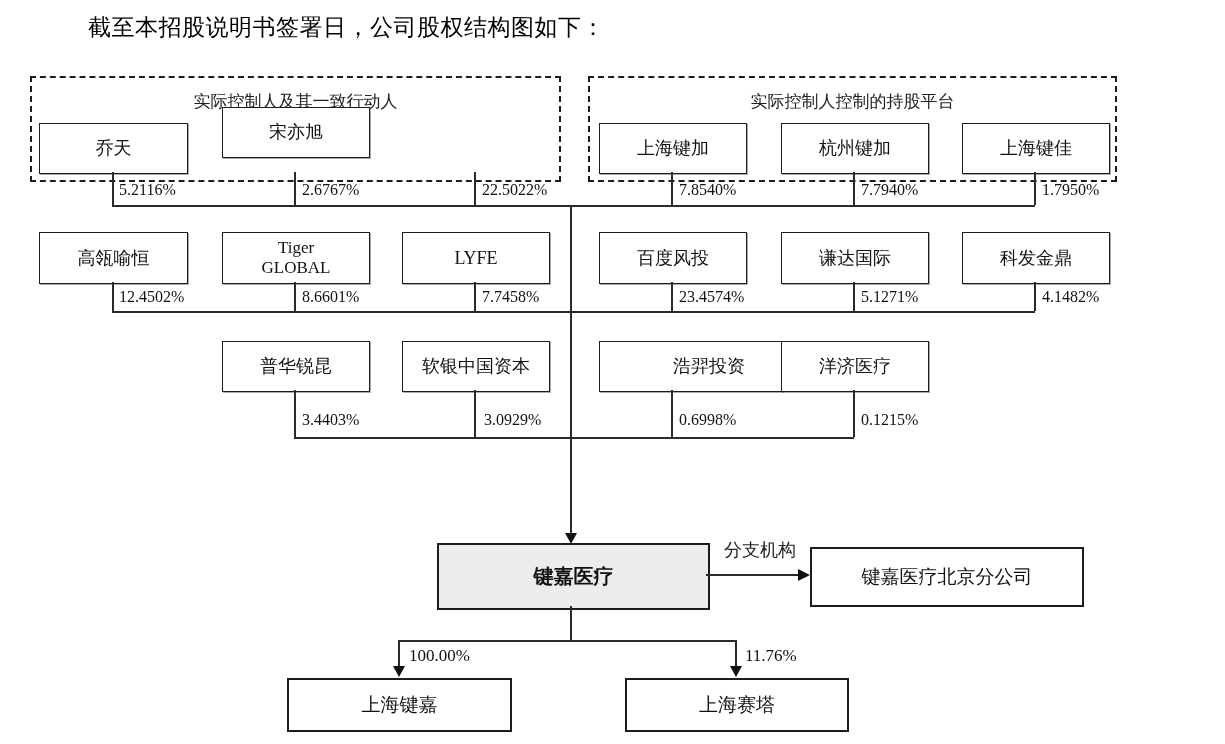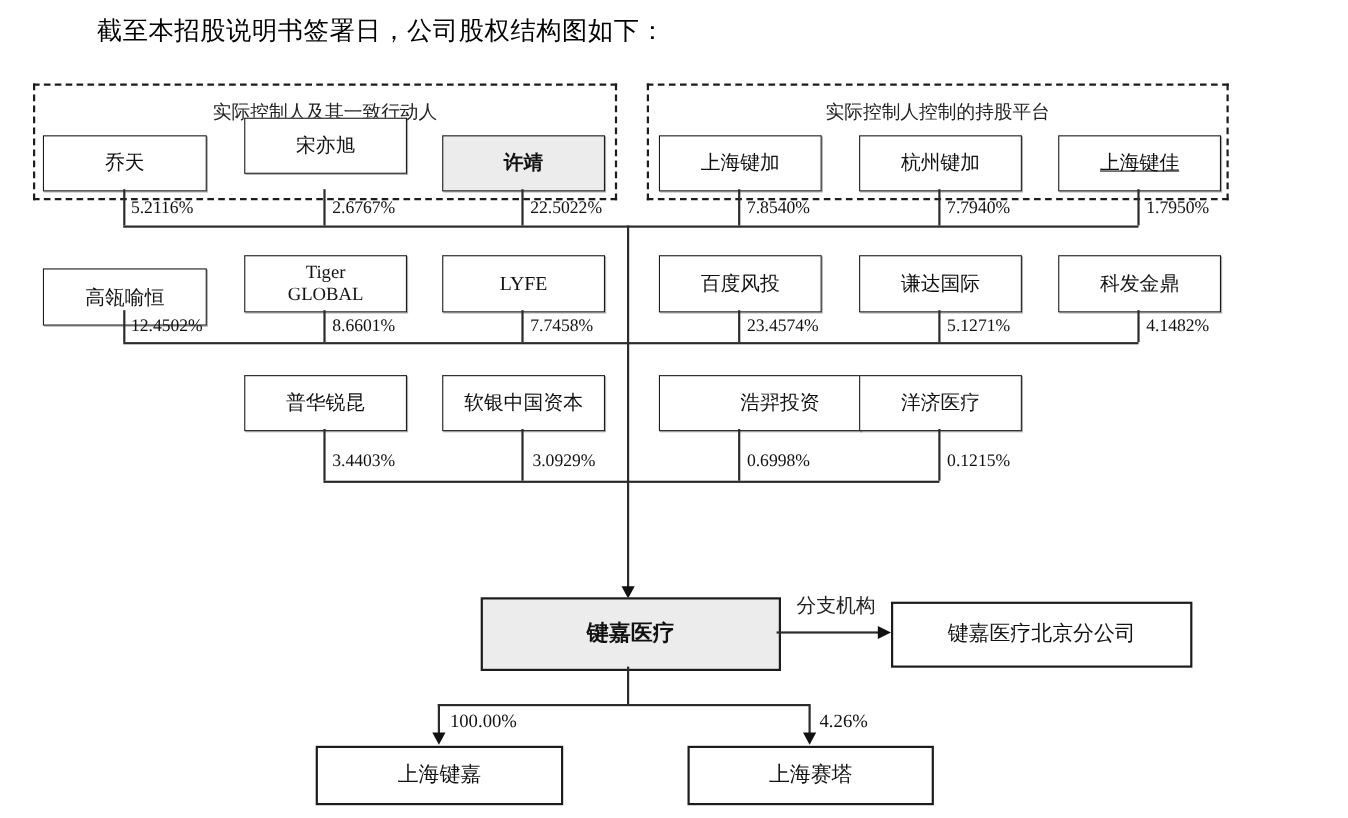--- a/index.html
+++ b/index.html
@@ -32,42 +32,41 @@
   <div class="grp" style="left:30px;top:76px;width:527px;height:102px;">
     <div class="grp-label">实际控制人及其一致行动人</div>
   </div>
 
   <div class="grp" style="left:588px;top:76px;width:525px;height:102px;">
     <div class="grp-label">实际控制人控制的持股平台</div>
   </div>
 
   <div class="n" style="left:39px;top:123px;width:147px;height:49px;"><span>乔天</span></div>
   <div class="n" style="left:222px;top:107px;width:146px;height:49px;"><span>宋亦旭</span></div>
-  <div class="n shaded" style="left:402px;top:123px;width:146px;height:49px;"><span>许靖</span></div>
   <div class="n" style="left:599px;top:123px;width:146px;height:49px;"><span>上海键加</span></div>
   <div class="n" style="left:781px;top:123px;width:146px;height:49px;"><span>杭州键加</span></div>
-  <div class="n" style="left:962px;top:123px;width:146px;height:49px;text-decoration:underline;"><span>上海键佳</span></div>
+  <div class="n" style="left:962px;top:123px;width:146px;height:49px;"><span>上海键佳</span></div>
 
   <div class="vl" style="left:112px;top:172px;height:33px;"></div>
   <div class="vl" style="left:294px;top:172px;height:33px;"></div>
   <div class="vl" style="left:474px;top:172px;height:33px;"></div>
   <div class="vl" style="left:671px;top:172px;height:33px;"></div>
   <div class="vl" style="left:853px;top:172px;height:33px;"></div>
   <div class="vl" style="left:1034px;top:172px;height:33px;"></div>
 
   <div class="pct" style="left:119px;top:181px;">5.2116%</div>
   <div class="pct" style="left:302px;top:181px;">2.6767%</div>
   <div class="pct" style="left:482px;top:181px;">22.5022%</div>
   <div class="pct" style="left:679px;top:181px;">7.8540%</div>
   <div class="pct" style="left:861px;top:181px;">7.7940%</div>
   <div class="pct" style="left:1042px;top:181px;">1.7950%</div>
 
   <div class="hl" style="left:112px;top:205px;width:923px;"></div>
 
-  <div class="n" style="left:39px;top:244px;width:147px;height:50px;"><span>高瓴喻恒</span></div>
+  <div class="n" style="left:39px;top:232px;width:147px;height:50px;"><span>高瓴喻恒</span></div>
   <div class="n" style="left:222px;top:232px;width:146px;height:50px;font-size:17px;"><span>Tiger
 GLOBAL</span></div>
   <div class="n" style="left:402px;top:232px;width:146px;height:50px;"><span>LYFE</span></div>
   <div class="n" style="left:599px;top:232px;width:146px;height:50px;"><span>百度风投</span></div>
   <div class="n" style="left:781px;top:232px;width:146px;height:50px;"><span>谦达国际</span></div>
   <div class="n" style="left:962px;top:232px;width:146px;height:50px;"><span>科发金鼎</span></div>
 
   <div class="vl" style="left:112px;top:282px;height:29px;"></div>
   <div class="vl" style="left:294px;top:282px;height:29px;"></div>
   <div class="vl" style="left:474px;top:282px;height:29px;"></div>
@@ -111,18 +110,18 @@
   <div class="tri-right" style="left:798px;top:569px;"></div>
   <div class="n big" style="left:810px;top:547px;width:270px;height:56px;"><span>键嘉医疗北京分公司</span></div>
 
   <div class="vl" style="left:570px;top:606px;height:34px;"></div>
   <div class="hl" style="left:398px;top:640px;width:338px;"></div>
   <div class="vl" style="left:398px;top:640px;height:27px;"></div>
   <div class="vl" style="left:735px;top:640px;height:27px;"></div>
   <div class="tri-down" style="left:393px;top:666px;"></div>
   <div class="tri-down" style="left:730px;top:666px;"></div>
   <div class="pct" style="left:409px;top:646px;font-size:17px;">100.00%</div>
-  <div class="pct" style="left:745px;top:646px;font-size:17px;">4.26%</div>
+  <div class="pct" style="left:745px;top:646px;font-size:17px;">11.76%</div>
 
   <div class="n big" style="left:287px;top:678px;width:221px;height:50px;"><span>上海键嘉</span></div>
   <div class="n big" style="left:625px;top:678px;width:220px;height:50px;"><span>上海赛塔</span></div>
 
 </div>
 
 </body></html>

